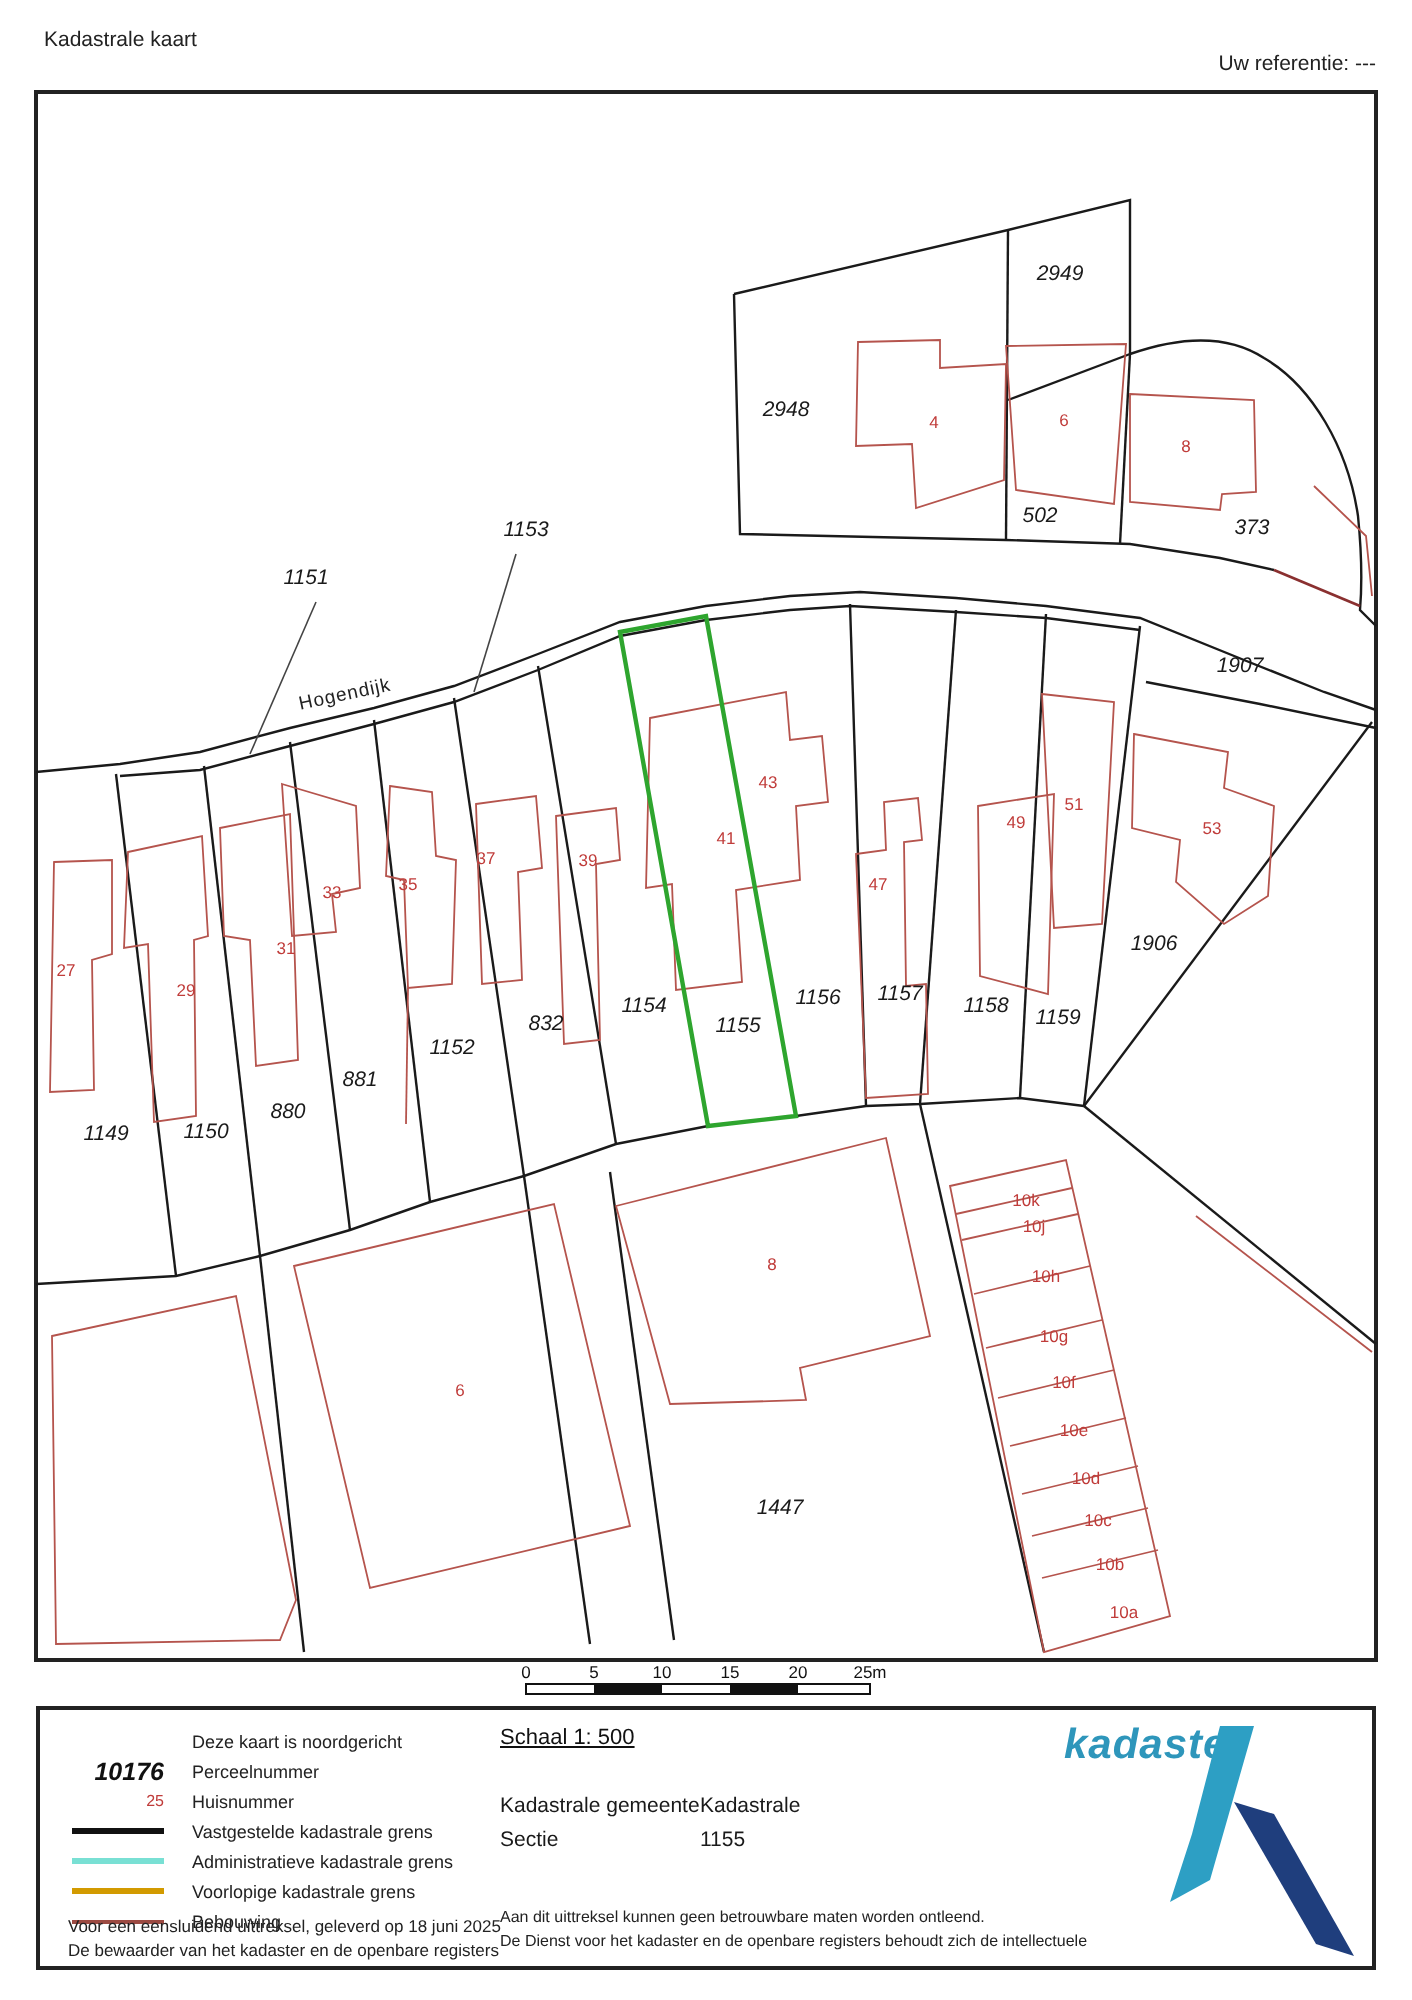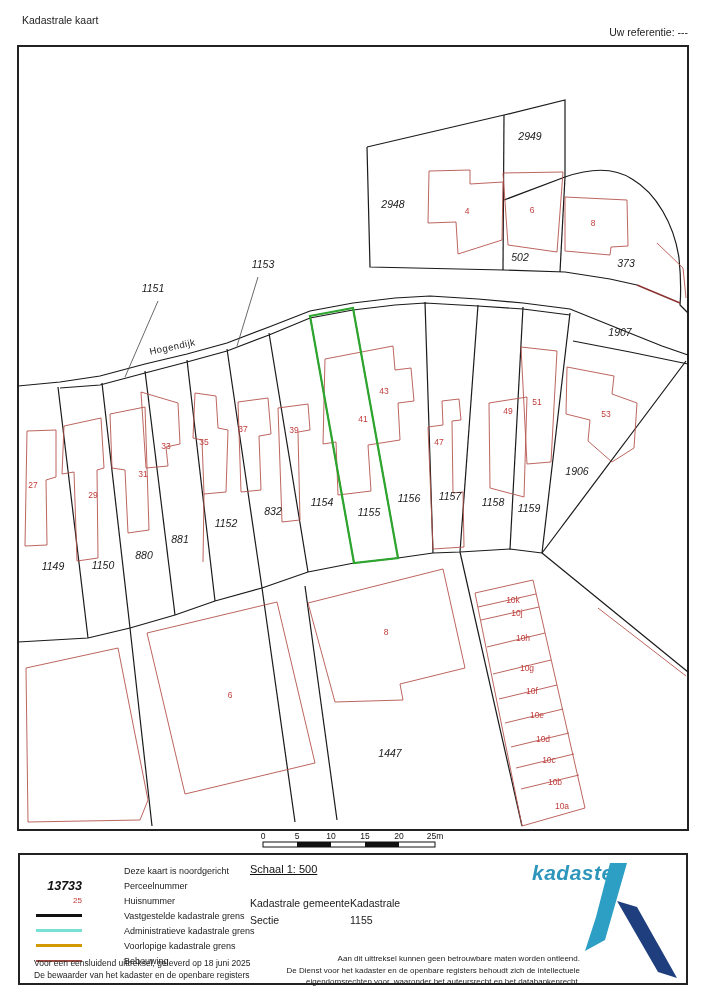--- a/index.html
+++ b/index.html
@@ -10,35 +10,35 @@
   svg text{font-family:"Liberation Sans", sans-serif;}
   .plabel{font-size:10.5px;font-style:italic;fill:#1a1a1a;text-anchor:middle;}
   .hlabel{font-size:8.5px;fill:#c03c3a;text-anchor:middle;}
   .street{font-size:9.5px;fill:#222;text-anchor:middle;letter-spacing:0.5px;}
   .tick{font-size:8.5px;fill:#111;text-anchor:middle;}
   
   .footer-box{left:18px;top:853px;width:666px;height:128px;border:2px solid #222;background:#fff;}
   .legend{left:14px;top:8px;width:230px;}
   .legend-row{display:flex;align-items:center;height:15px;}
   .legend-sym{width:62px;display:flex;justify-content:flex-end;align-items:center;padding-right:14px;box-sizing:border-box;}
-  .legend-label{font-size:9px;color:#222;margin-left:28px;}
+  .legend-label{font-size:9px;color:#222;}
   .sample-parcel{font-size:12.5px;font-style:italic;font-weight:bold;color:#111;}
   .sample-house{font-size:8px;color:#c03c3a;}
   .swatch{width:46px;height:0;border-top-style:solid;}
   .sw-black{border-top-width:3px;border-top-color:#111;}
   .sw-gold{border-top-width:3px;border-top-color:#d29a00;}
   .sw-cyan{border-top-width:3px;border-top-color:#79e0d4;}
   .sw-maroon{border-top-width:2px;border-top-color:#9c4a42;}
   .note{left:14px;top:103px;font-size:8.5px;line-height:11.5px;color:#222;}
   .info{left:230px;top:8px;width:300px;}
   .info-scale{font-size:11px;color:#111;text-decoration:underline;}
   .info-rows{margin-top:22px;}
   .info-row{display:flex;height:17px;font-size:10.5px;}
   .info-row .lab{width:100px;}
-  .disclaimer{left:230px;top:98px;font-size:8px;line-height:11.5px;color:#222;width:330px;text-align:right;}
+  .disclaimer{left:230px;top:98px;font-size:8px;line-height:11.5px;color:#222;width:330px;}
   .logo-text{left:512px;top:6px;font-size:21px;font-style:italic;font-weight:bold;letter-spacing:0.5px;}
 </style>
 </head>
 <body>
 
 <div class="abs hdr" style="left:22px;top:14px;">Kadastrale kaart</div>
 <div class="abs hdr" style="right:18px;top:26px;">Uw referentie: ---</div>
 
 <svg class="abs" style="left:0;top:0;" width="706" height="1000" viewBox="0 0 706 1000">
 
@@ -202,21 +202,21 @@
 
 <div class="abs footer-box">
 
   <div class="abs legend">
     <div class="legend-row">
       <div class="legend-sym"></div>
       <div class="legend-label">Deze kaart is noordgericht</div>
     </div>
     <div class="legend-row">
       <div class="legend-sym">
-          <span class="sample-parcel">13733</span>
+          <span class="sample-parcel">10176</span>
         </div>
       <div class="legend-label">Perceelnummer</div>
     </div>
     <div class="legend-row">
       <div class="legend-sym">
           <span class="sample-house">25</span>
         </div>
       <div class="legend-label">Huisnummer</div>
     </div>
     <div class="legend-row">
@@ -260,21 +260,20 @@
       <div class="info-row">
         <div class="lab">Sectie</div>
         <div class="val">1155</div>
       </div>
     </div>
   </div>
 
   <div class="abs disclaimer">
     <div>Aan dit uittreksel kunnen geen betrouwbare maten worden ontleend.</div>
     <div>De Dienst voor het kadaster en de openbare registers behoudt zich de intellectuele</div>
-    <div>eigendomsrechten voor, waaronder het auteursrecht en het databankenrecht.</div>
   </div>
 
   <div class="abs logo-text" style="color:#2e96bb;">kadaster</div>
   <svg class="abs" style="left:560px;top:4px;" width="100" height="122" viewBox="0 0 100 122">
     <path d="M30,4 L47,4 L25,81 L5,92 L16,58 Z" fill="#2d9fc4"></path>
     <path d="M37,42 L57,48 L97,119 L78,113 Z" fill="#1f3e7d"></path>
   </svg>
 </div>
 
 </body></html>

